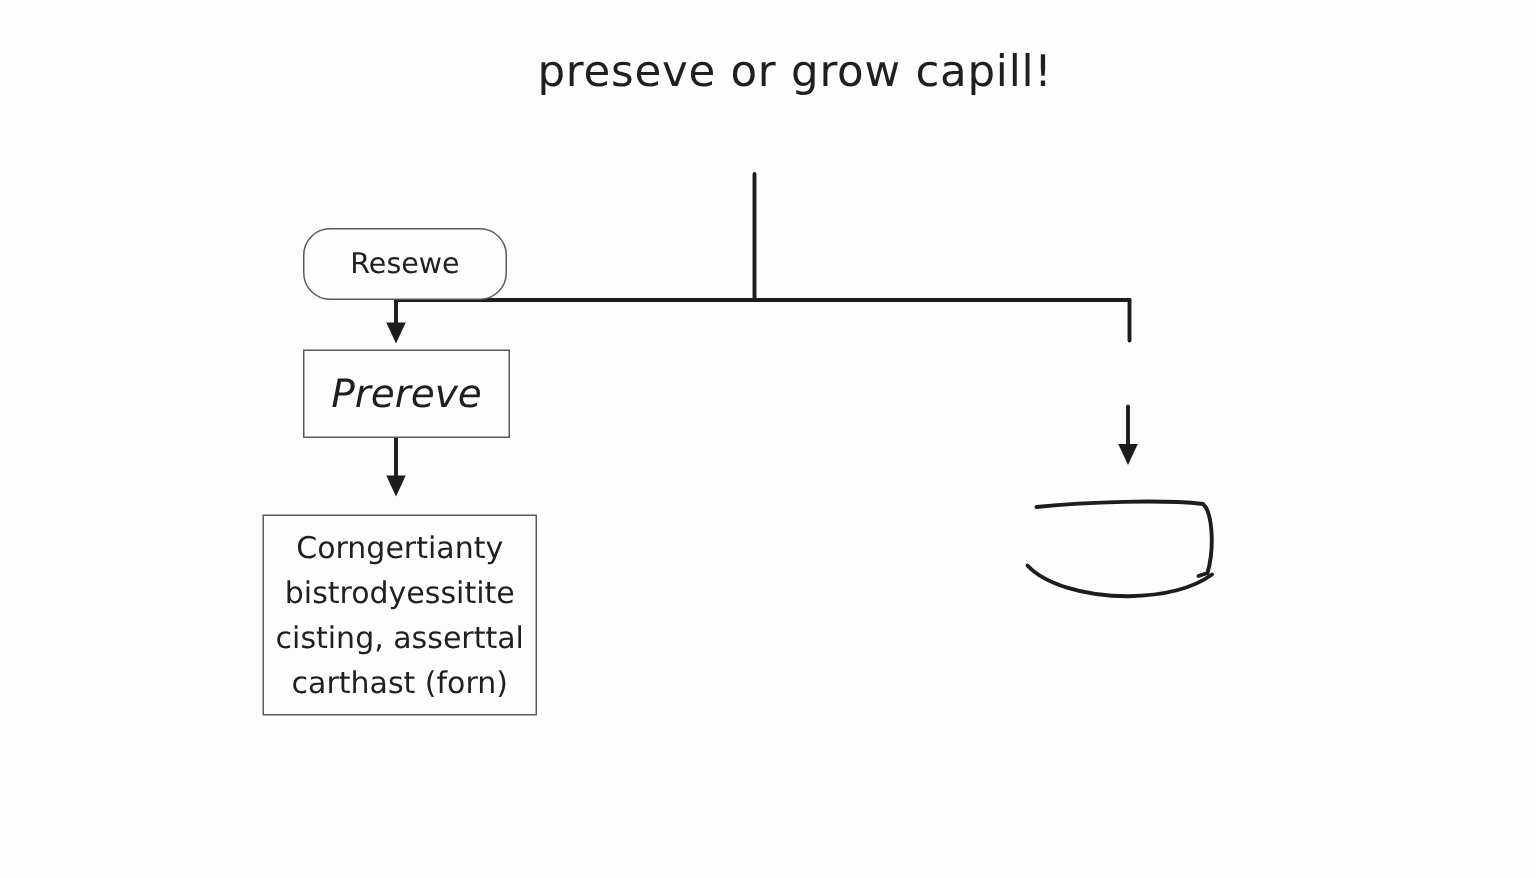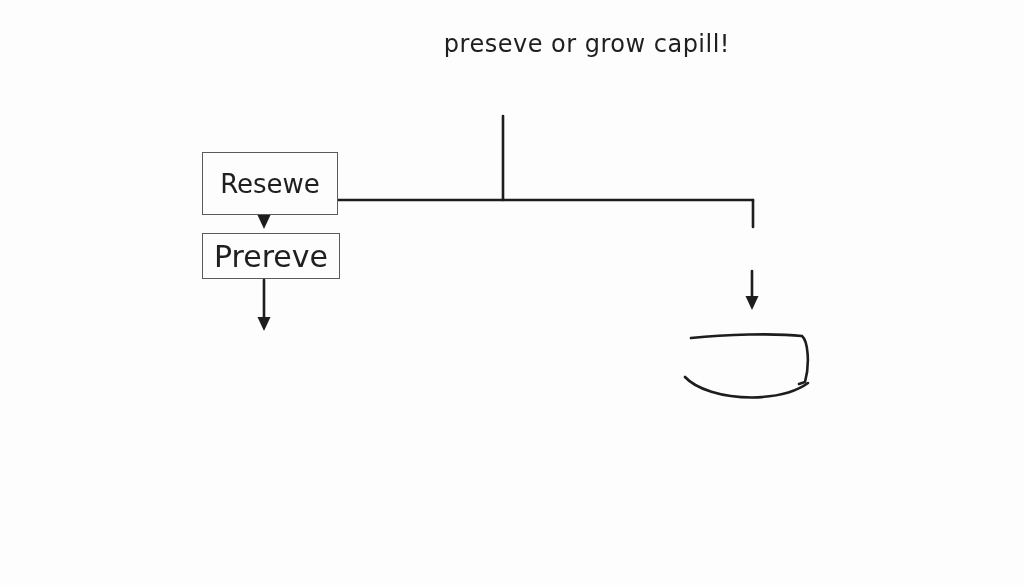--- a/index.html
+++ b/index.html
@@ -18,22 +18,22 @@
     height: 585px;
     background: var(--background, #fdfdfd);
     overflow: hidden;
   }
 
   .title {
     position: absolute;
     left: 330px;
     top: 30px;
     width: 400px;
-    text-align: right;
-    font-size: 24px;
+    text-align: center;
+    font-size: 29px;
     letter-spacing: 0.5px;
     color: var(--text, #1f1f1f);
   }
 
   svg.connectors {
     position: absolute;
     left: 0; top: 0;
     width: 1024px;
     height: 585px;
   }
@@ -53,22 +53,22 @@
 
   .node {
     position: absolute;
     display: flex;
     align-items: center;
     justify-content: center;
     border: 1.5px solid var(--box_border, #5a5a5a);
     background: var(--background, #fdfdfd);
     color: var(--text, #1f1f1f);
   }
-  .node-resewe  { left: 202px; top: 152px; width: 136px; height: 63px; font-size: 26px; }
-  .node-prereve { left: 202px; top: 233px; width: 138px; height: 46px; font-size: 30px; }
+  .node-resewe  { left: 202px; top: 152px; width: 136px; height: 48px; font-size: 19px; border-radius: 18px; }
+  .node-prereve { left: 202px; top: 233px; width: 138px; height: 59px; font-size: 26px; font-style: italic; }
   .node-note {
     left: 175px; top: 343px; width: 183px; height: 134px;
     flex-direction: column;
     font-size: 20px;
     line-height: 30px;
     text-align: center;
   }
   .label-grow {
     position: absolute;
     left: 706px; top: 232px; width: 100px;
@@ -106,15 +106,21 @@
   </svg>
 
   <div class="node node-resewe">
     <span>Resewe</span>
   </div>
 
   <div class="node node-prereve">
     <span>Prereve</span>
   </div>
 
+  <div class="node node-note">
+    <span>Corngertianty</span>
+    <span>bistrodyessitite</span>
+    <span>cisting, asserttal</span>
+    <span>carthast (forn)</span>
+  </div>
 
 
 </div>
 
 </body></html>

